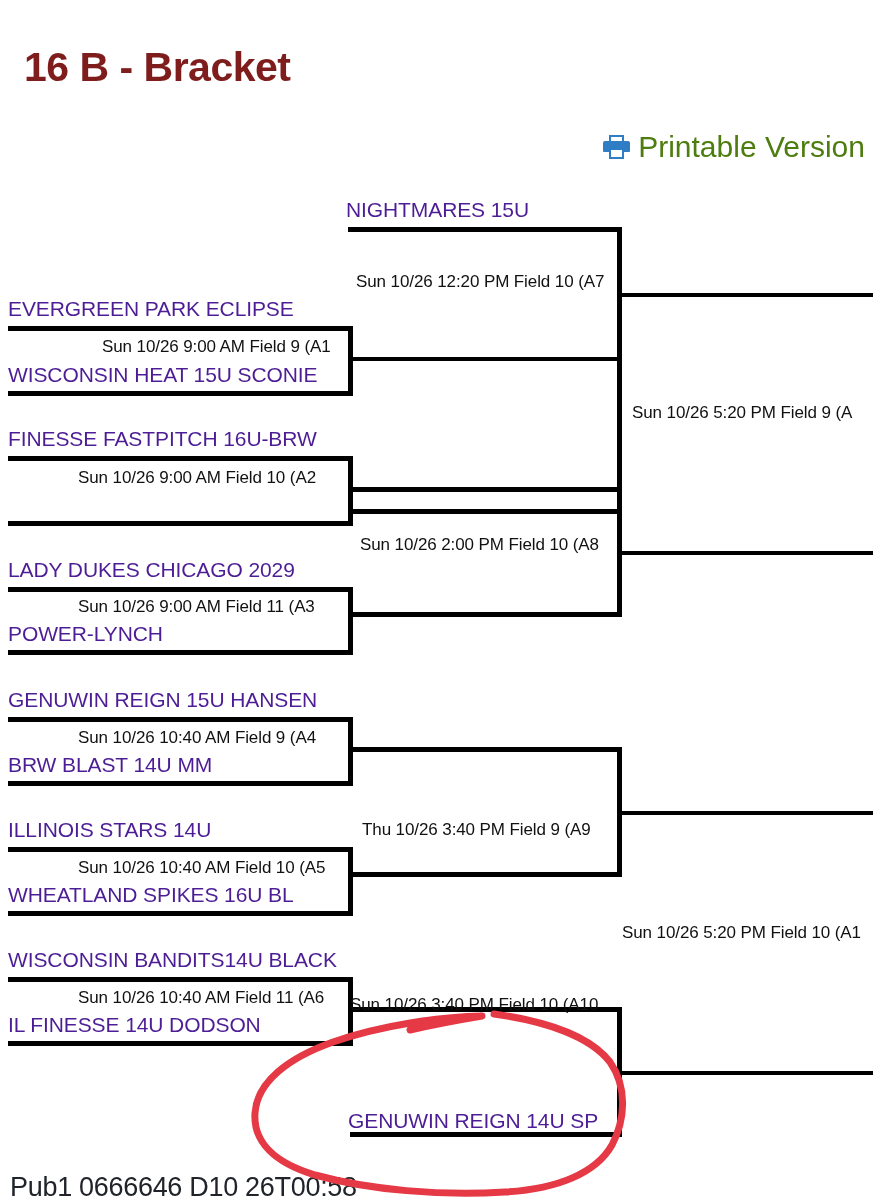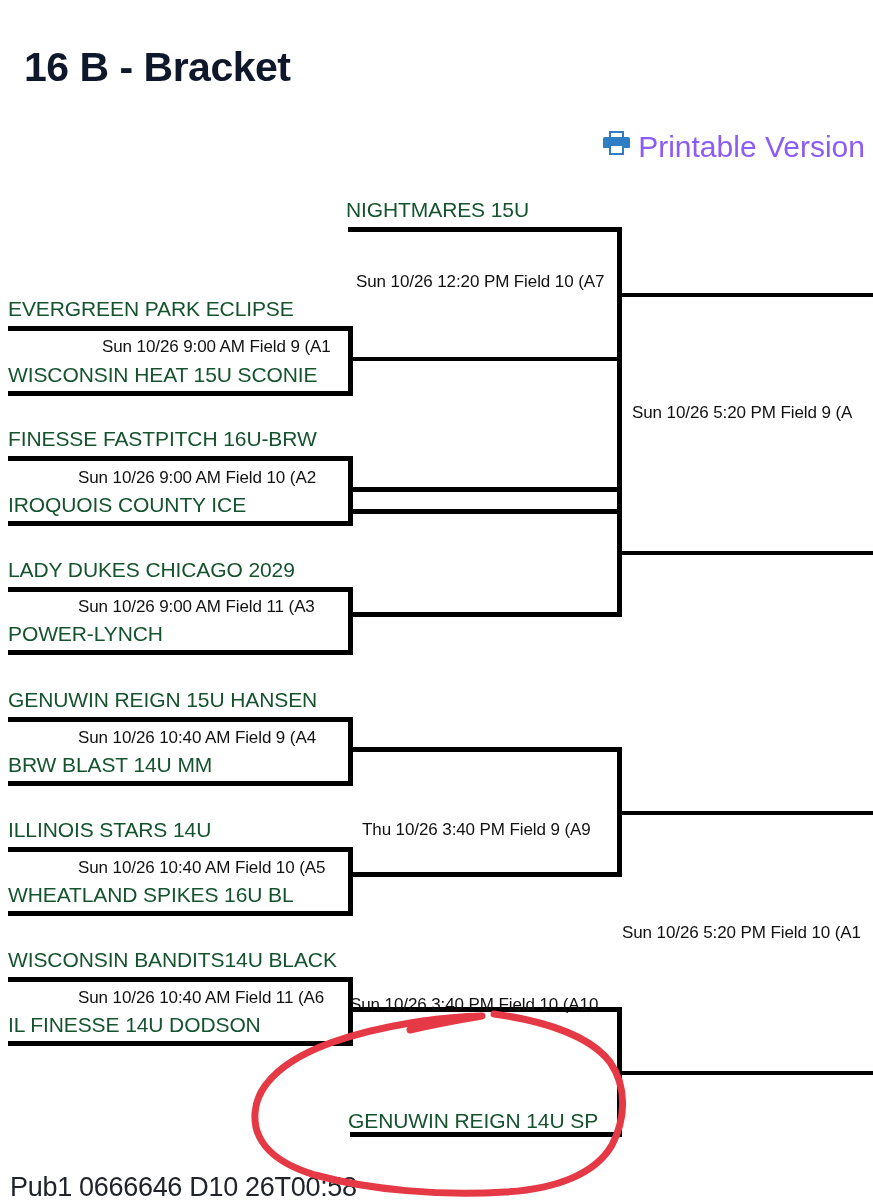--- a/index.html
+++ b/index.html
@@ -18,32 +18,32 @@
     overflow: hidden;
   }
 
   
   #page-title {
     position: absolute;
     left: 24px;
     top: 44px;
     font-size: 41px;
     font-weight: bold;
-    color: #0f172a;
+    color: #7f1d1d;
     letter-spacing: -0.5px;
     white-space: nowrap;
   }
   #printable-link {
     position: absolute;
     right: 8px;
     top: 130px;
     display: flex;
-    align-items: flex-start;
+    align-items: center;
     gap: 8px;
-    color: #8b5cf6;
+    color: #4d7c0f;
     font-size: 30px;
     text-decoration: none;
     white-space: nowrap;
   }
   #printable-link .printer-icon {
     width: 27px;
     height: 26px;
     position: relative;
     display: inline-block;
     flex: 0 0 auto;
@@ -64,21 +64,21 @@
   .printer-icon .p-out {
     position: absolute; left: 6px; top: 14px;
     width: 15px; height: 11px;
     background: #fff;
     border: 2px solid #2f7dc4;
   }
 
   
   .team {
     position: absolute;
-    color: #14532d;
+    color: #4c1d95;
     font-size: 21px;
     white-space: nowrap;
     letter-spacing: -0.1px;
   }
   .gameinfo {
     position: absolute;
     color: #111111;
     font-size: 17px;
     white-space: nowrap;
     letter-spacing: -0.1px;
@@ -148,26 +148,26 @@
   <div class="team" style="left:8px; top:363px;">WISCONSIN HEAT 15U SCONIE</div>
   <div class="hline" style="left:8px; top:391px; width:345px;"></div>
   <div class="conn" style="left:350px; top:357px; width:270px;"></div>
 
   <div class="gameinfo" style="left:632px; top:403px;">Sun 10/26 5:20 PM Field 9   (A</div>
 
   <div class="team" style="left:8px; top:427px;">FINESSE FASTPITCH 16U-BRW</div>
   <div class="hline" style="left:8px; top:456px; width:345px;"></div>
   <div class="vline" style="left:348px; top:456px; height:68px;"></div>
   <div class="gameinfo" style="left:78px; top:468px;">Sun 10/26 9:00 AM Field 10   (A2</div>
-  <div class="team" style="left:8px; top:493px;">IROQUOIS COUNTY ICE</div>
   <div class="hline" style="left:8px; top:521px; width:345px;"></div>
 
   <div class="hline" style="left:350px; top:487px; width:272px;"></div>
   <div class="vline" style="left:617px; top:487px; height:130px;"></div>
   <div class="hline" style="left:350px; top:612px; width:272px;"></div>
+  <div class="gameinfo" style="left:360px; top:535px;">Sun 10/26 2:00 PM Field 10   (A8</div>
   <div class="conn" style="left:620px; top:551px; width:253px;"></div>
 
   <div class="team" style="left:8px; top:558px;">LADY DUKES CHICAGO 2029</div>
   <div class="hline" style="left:8px; top:587px; width:345px;"></div>
   <div class="vline" style="left:348px; top:587px; height:68px;"></div>
   <div class="gameinfo" style="left:78px; top:597px;">Sun 10/26 9:00 AM Field 11   (A3</div>
   <div class="team" style="left:8px; top:622px;">POWER-LYNCH</div>
   <div class="hline" style="left:8px; top:650px; width:345px;"></div>
 
   <div class="team" style="left:8px; top:688px;">GENUWIN REIGN 15U HANSEN</div>

